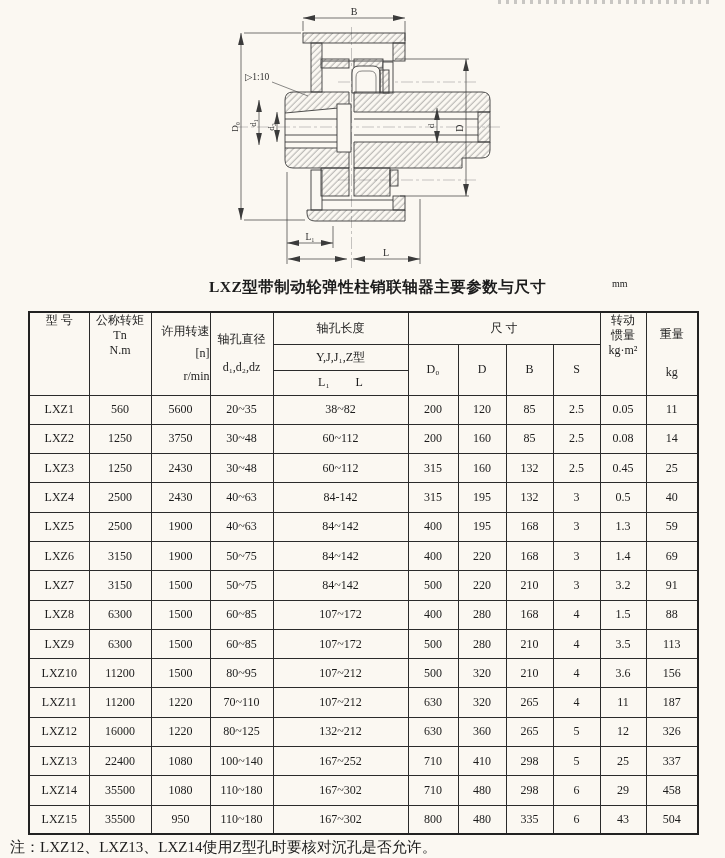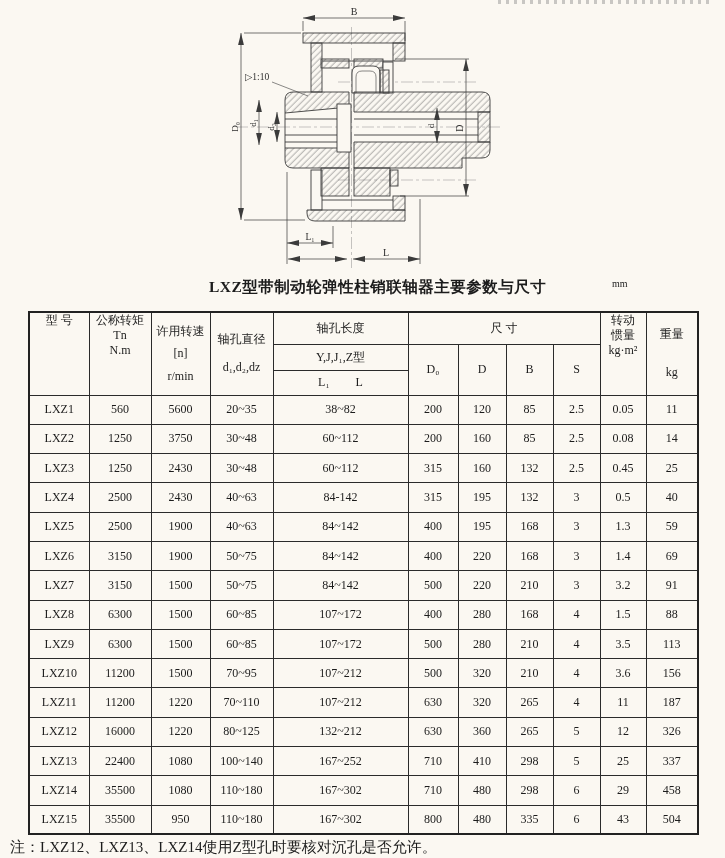--- a/index.html
+++ b/index.html
@@ -165,21 +165,21 @@
             <span>型  号</span>
           </div>
         </th>
       <th rowspan="3">
           <div class="hcell">
             <span>公称转矩Tn</span>
             <span>N.m</span>
           </div>
         </th>
       <th rowspan="3">
-          <div class="hcell spread" style="height:76px;">
+          <div class="hcell spread" style="height:76px;align-items:flex-end;">
             <span>许用转速</span>
             <span>[n]</span>
             <span>r/min</span>
           </div>
         </th>
       <th rowspan="3">
           <div class="hcell spread" style="height:70px;text-align:right;">
             <span>轴孔直径</span>
             <span>d₁,d₂,dz</span>
           </div>
@@ -331,21 +331,21 @@
         <td>280</td>
         <td>210</td>
         <td>4</td>
         <td>3.5</td>
         <td>113</td>
       </tr>
       <tr>
         <td>LXZ10</td>
         <td>11200</td>
         <td>1500</td>
-        <td>70~95</td>
+        <td>80~95</td>
         <td>107~212</td>
         <td>500</td>
         <td>320</td>
         <td>210</td>
         <td>4</td>
         <td>3.6</td>
         <td>156</td>
       </tr>
       <tr>
         <td>LXZ11</td>

